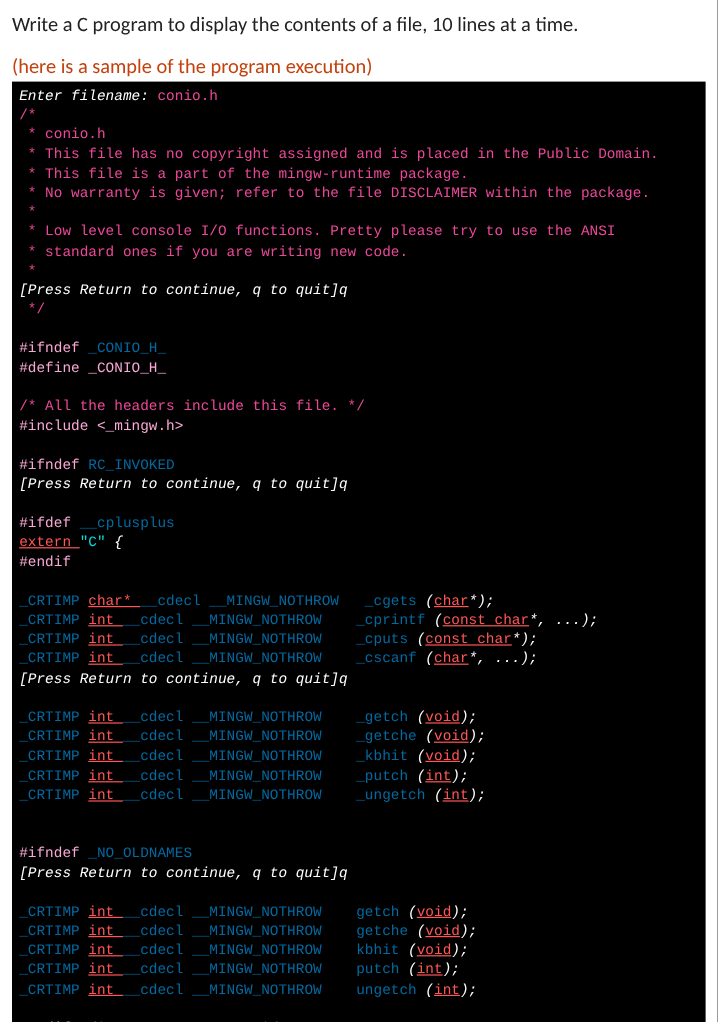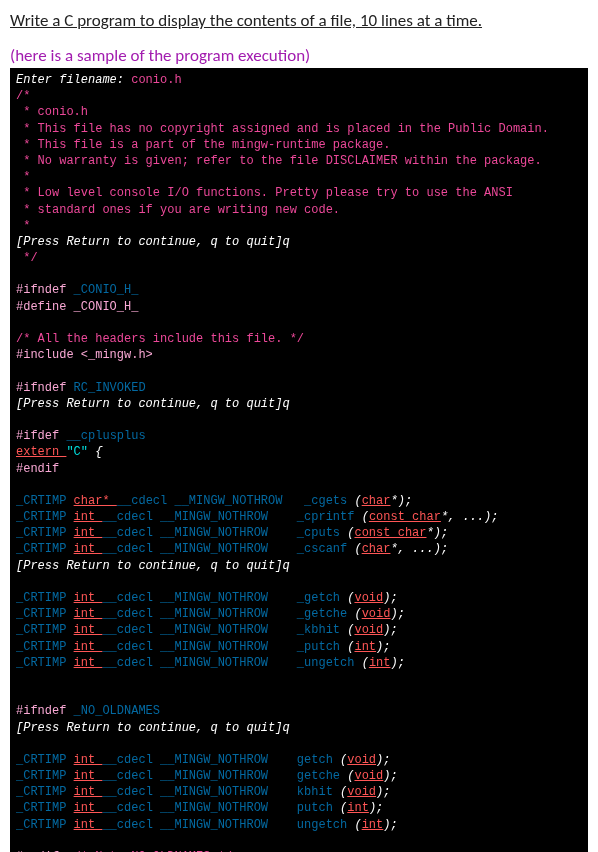--- a/index.html
+++ b/index.html
@@ -7,25 +7,24 @@
     padding: 10px;
     font-family: Calibri, Arial, sans-serif;
     width: 598px;
     box-sizing: border-box;
     background: #fff;
   }
   .instruction {
     font-size: 17px;
     color: #222;
     margin-bottom: 14px;
-    text-decoration: underline;
   }
   .sample-label {
     font-size: 17px;
-    color: #a21caf;
+    color: #c2410c;
     margin-bottom: 2px;
   }
   .terminal {
     background: #000;
     color: #fff;
     font-family: "Consolas", "Courier New", monospace;
     font-size: 12px;
     line-height: 1.35;
     padding: 4px 6px 8px 6px;
     white-space: pre;

